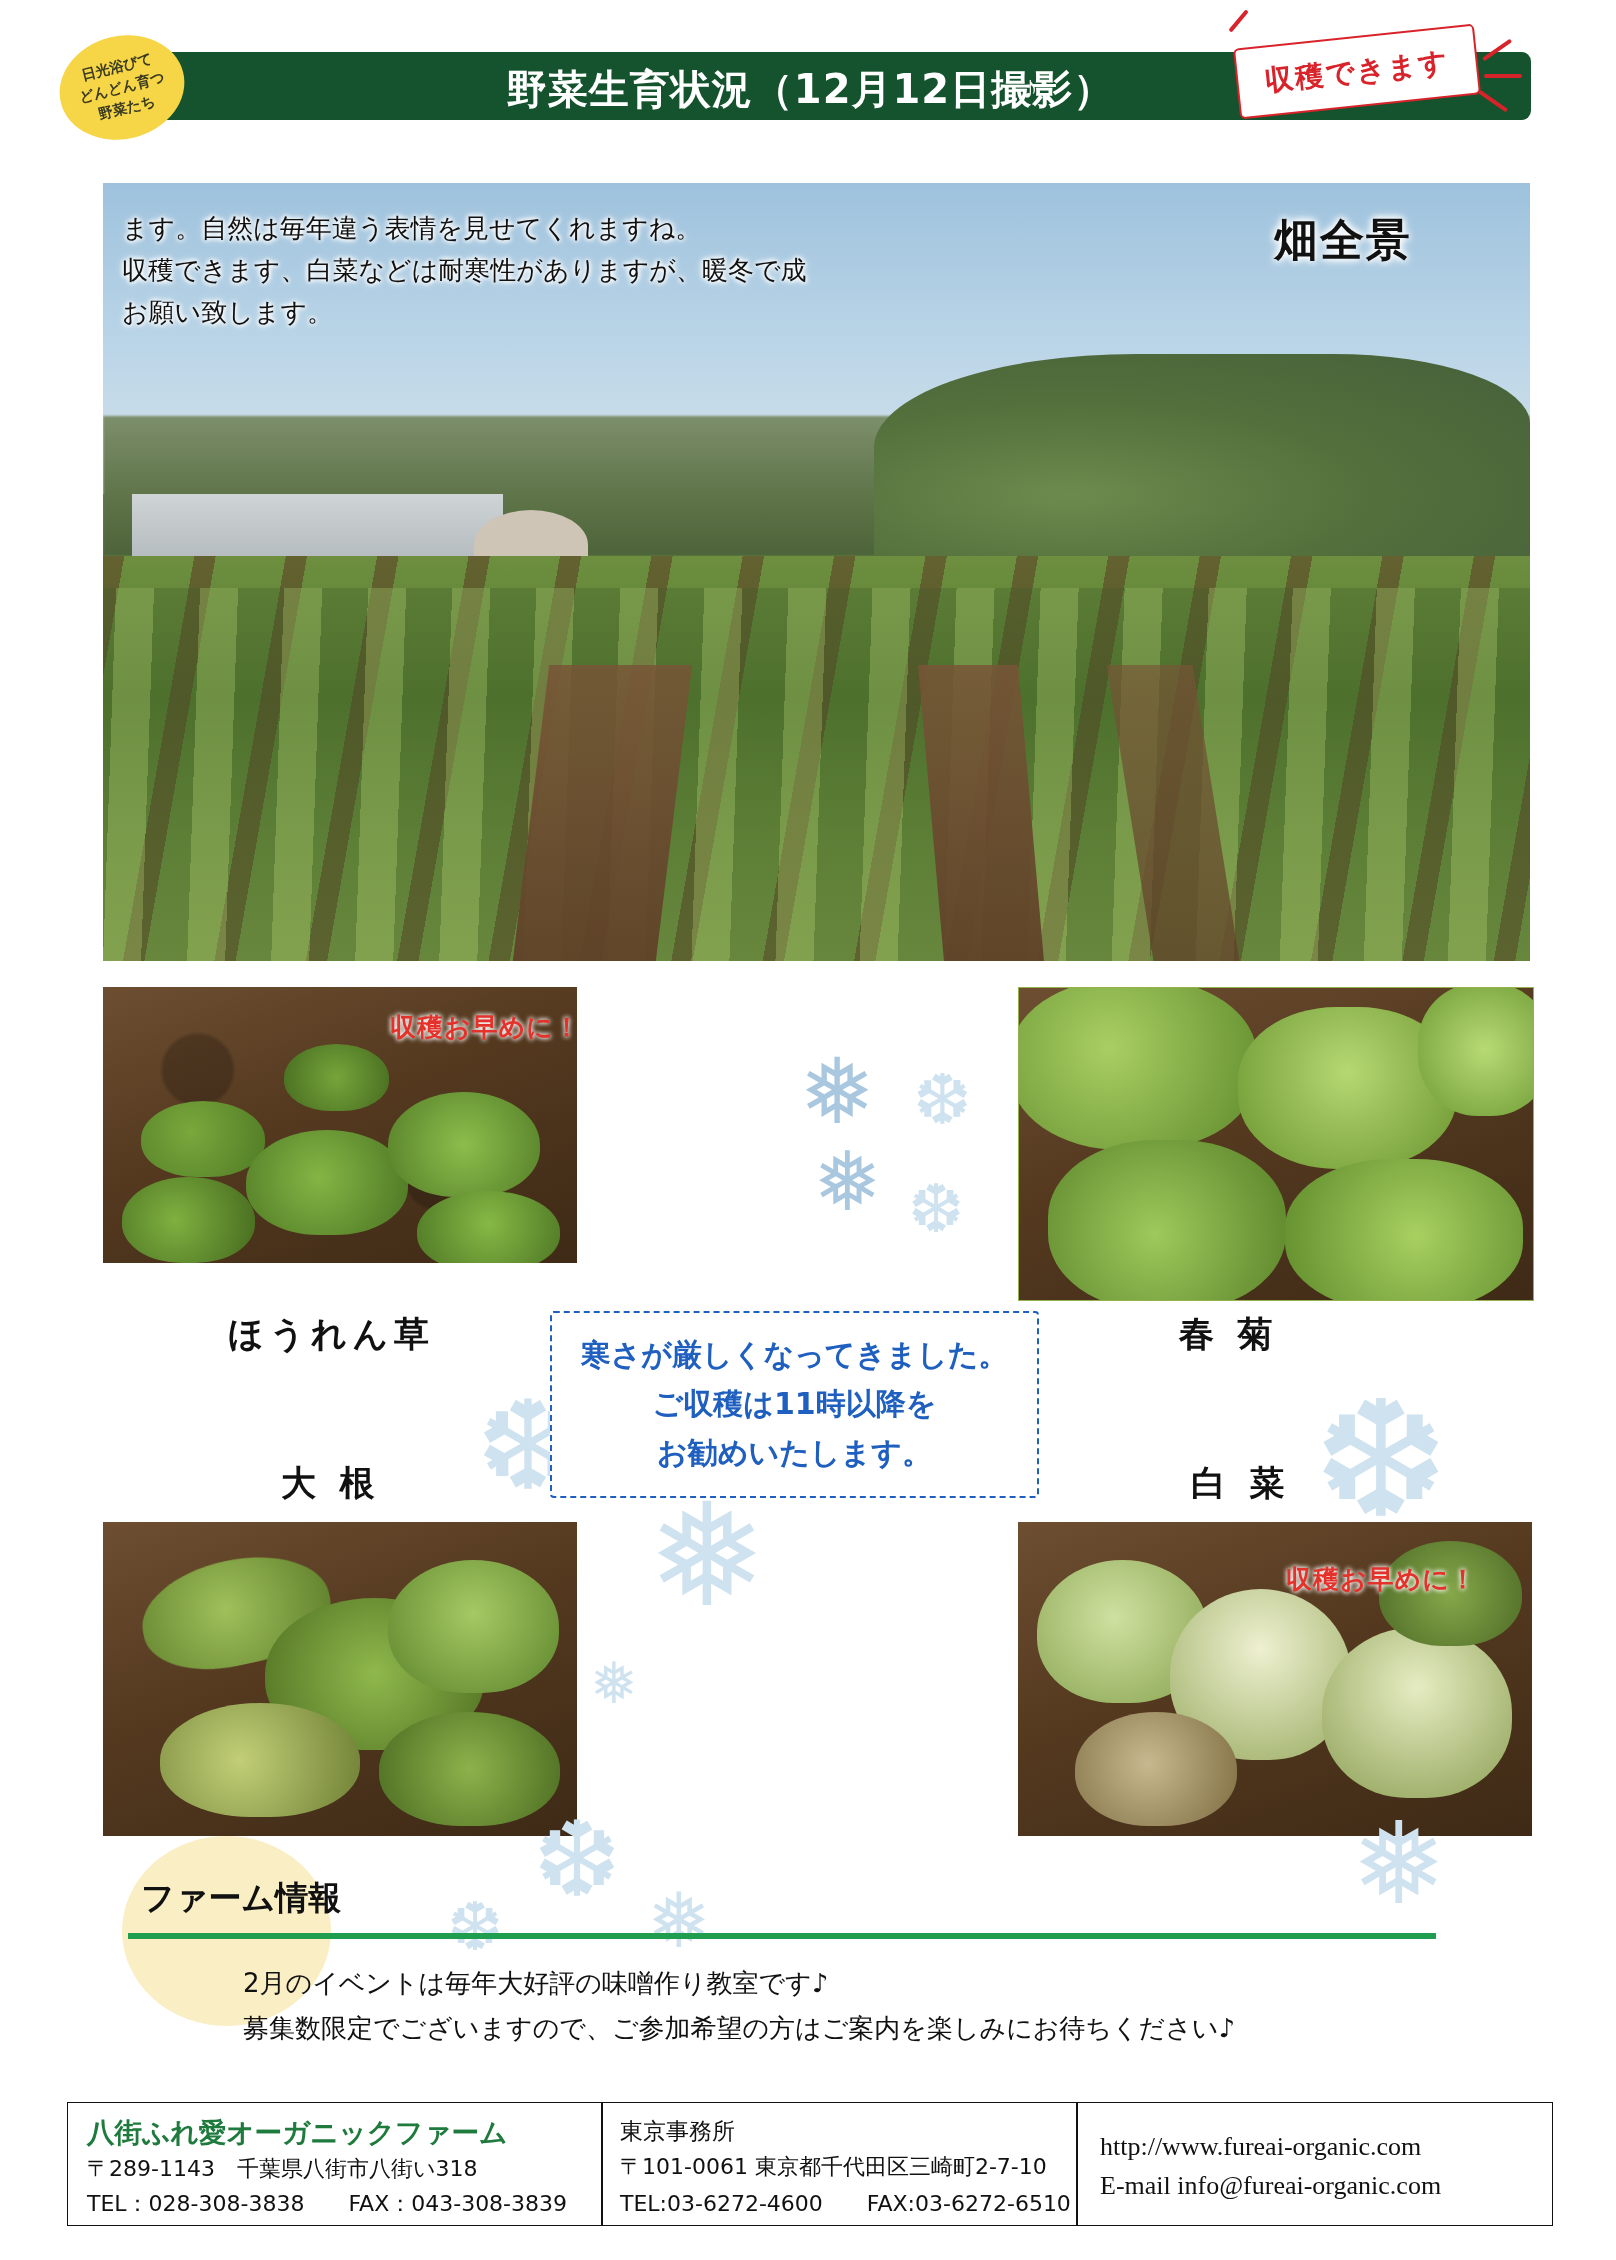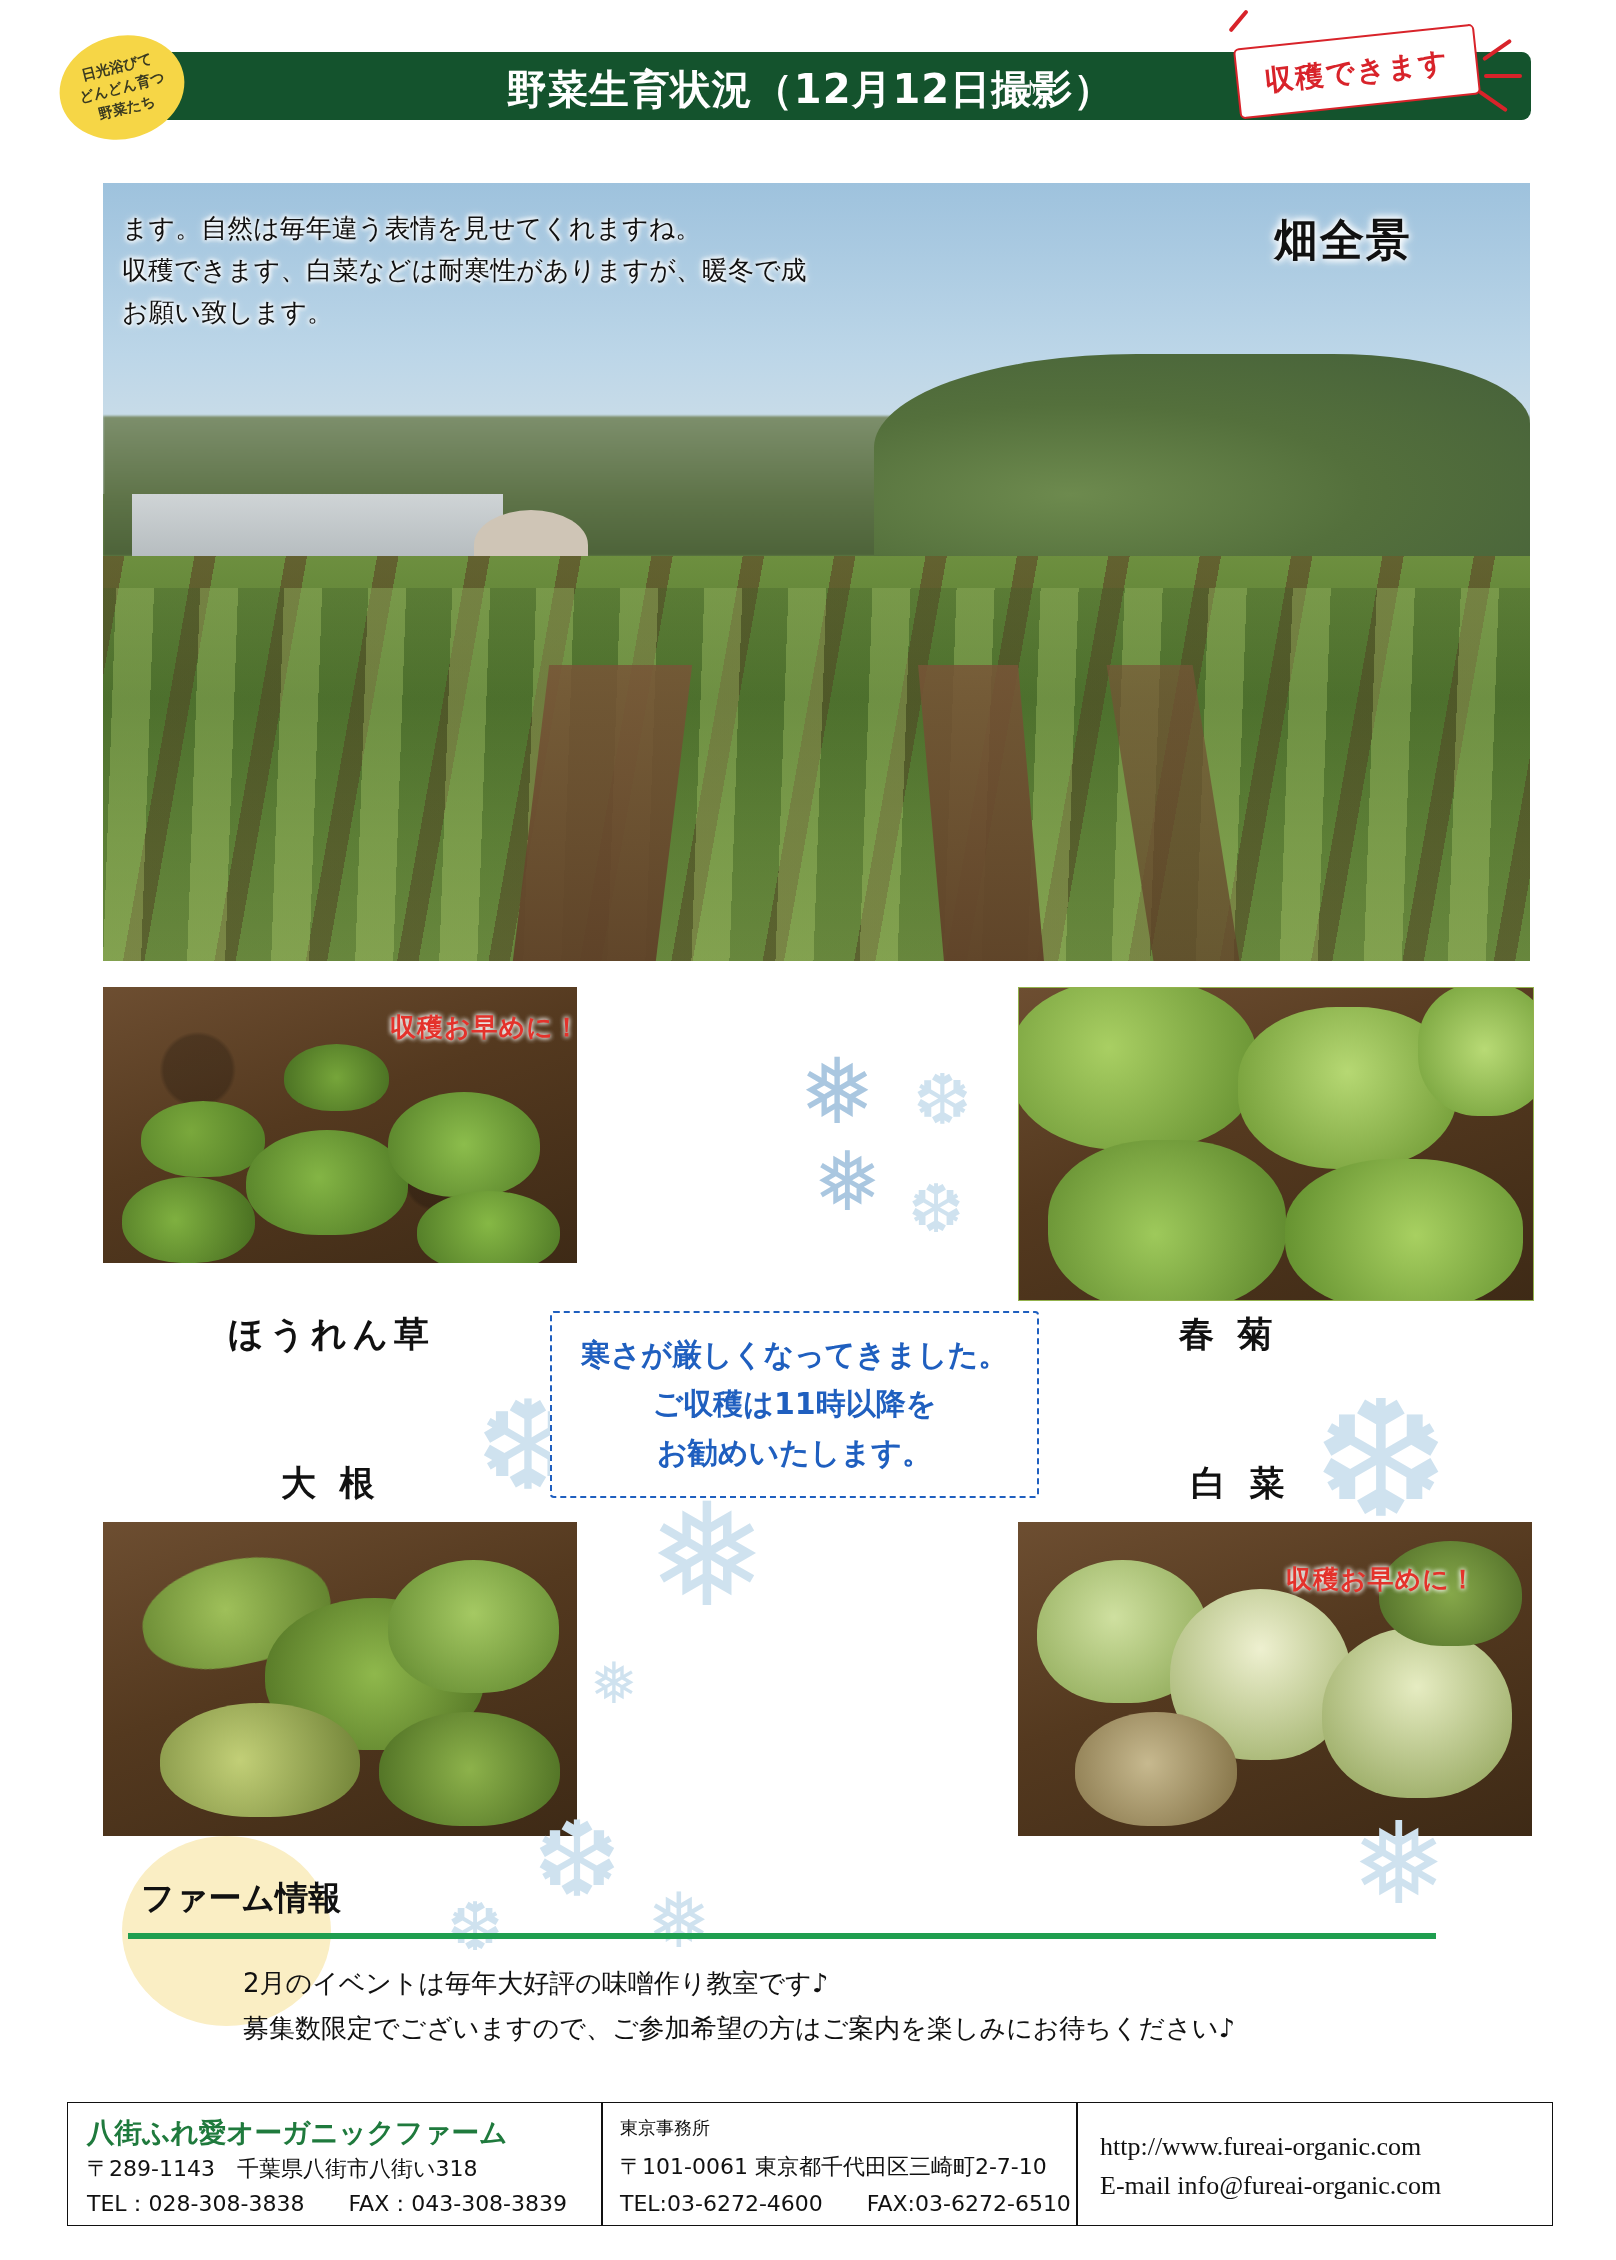--- a/index.html
+++ b/index.html
@@ -350,21 +350,21 @@
     font-size: 22px; color: #111;
     font-family: "DejaVu Sans", "Liberation Sans", sans-serif;
   }
   .f-tel {
     position: absolute; left: 19px; top: 86px;
     font-size: 22px; color: #111;
     font-family: "DejaVu Sans", "Liberation Sans", sans-serif;
   }
   .f2-title {
     position: absolute; left: 552px; top: 13.3px;
-    font-size: 18px; color: #111;
+    font-size: 23px; color: #111;
     font-family: "DejaVu Sans", "Liberation Sans", sans-serif;
   }
   .f2-addr {
     position: absolute; left: 552px; top: 49px;
     font-size: 22px; color: #111;
     font-family: "DejaVu Sans", "Liberation Sans", sans-serif;
   }
   .f2-tel {
     position: absolute; left: 552px; top: 86px;
     font-size: 22px; color: #111;

